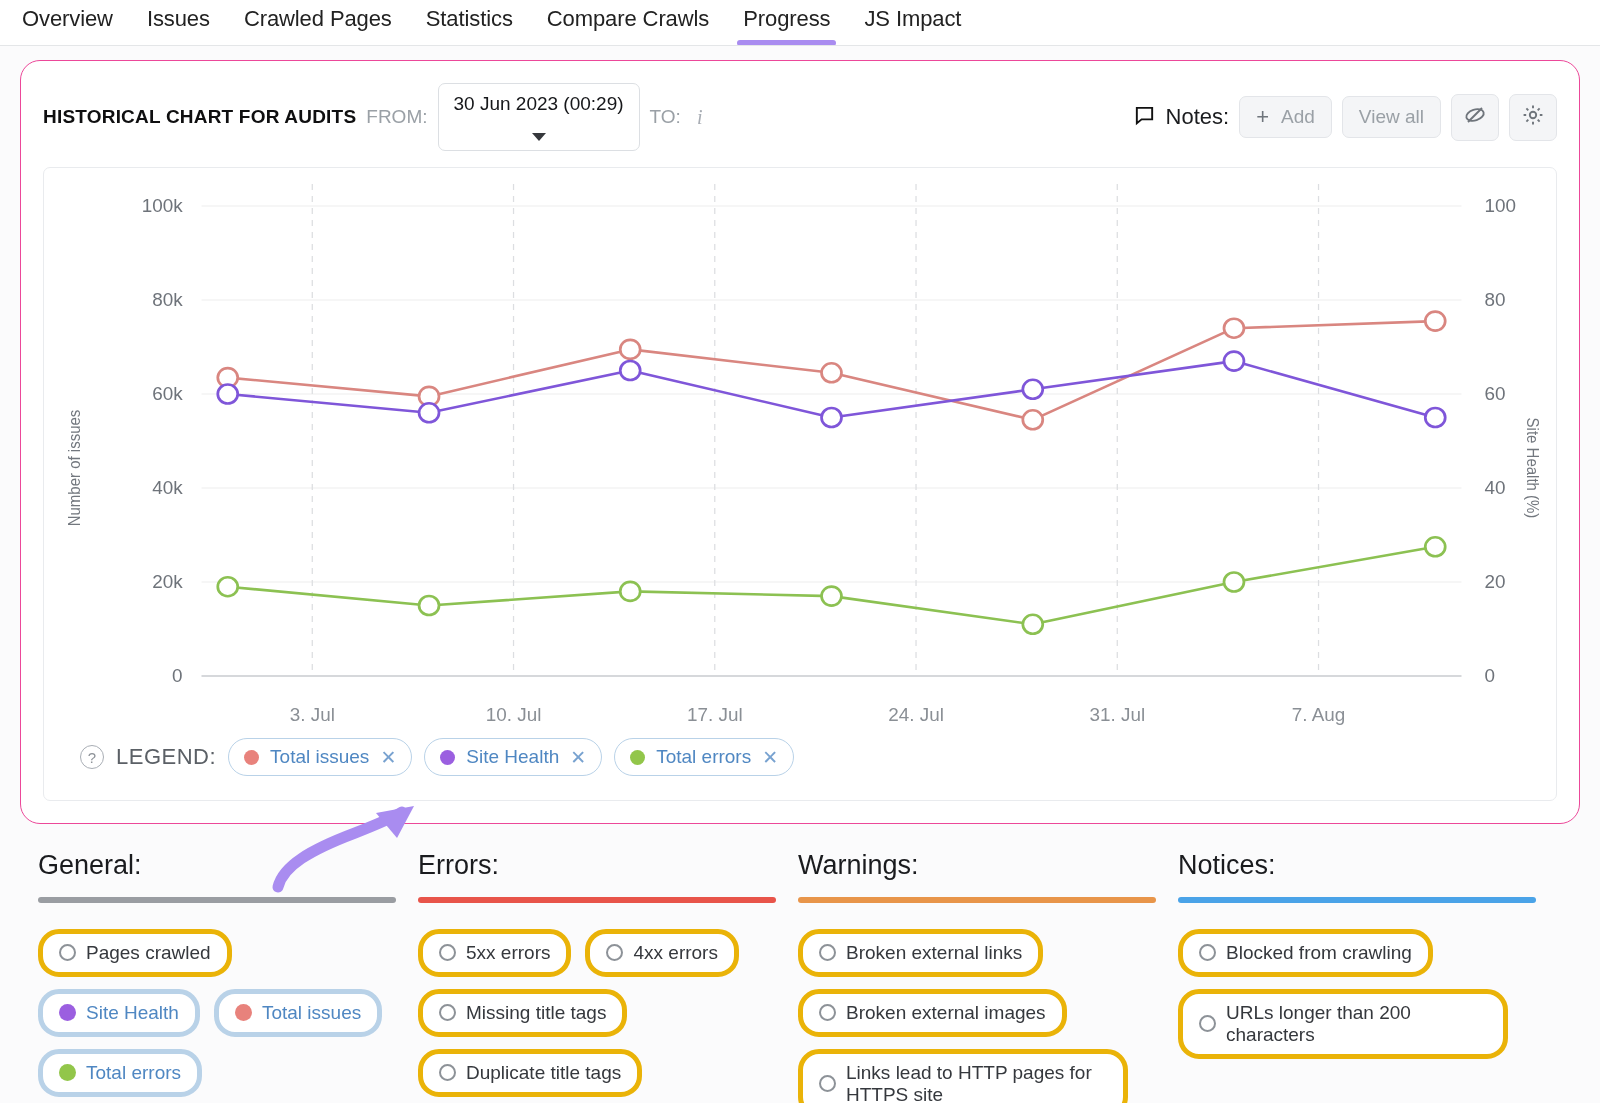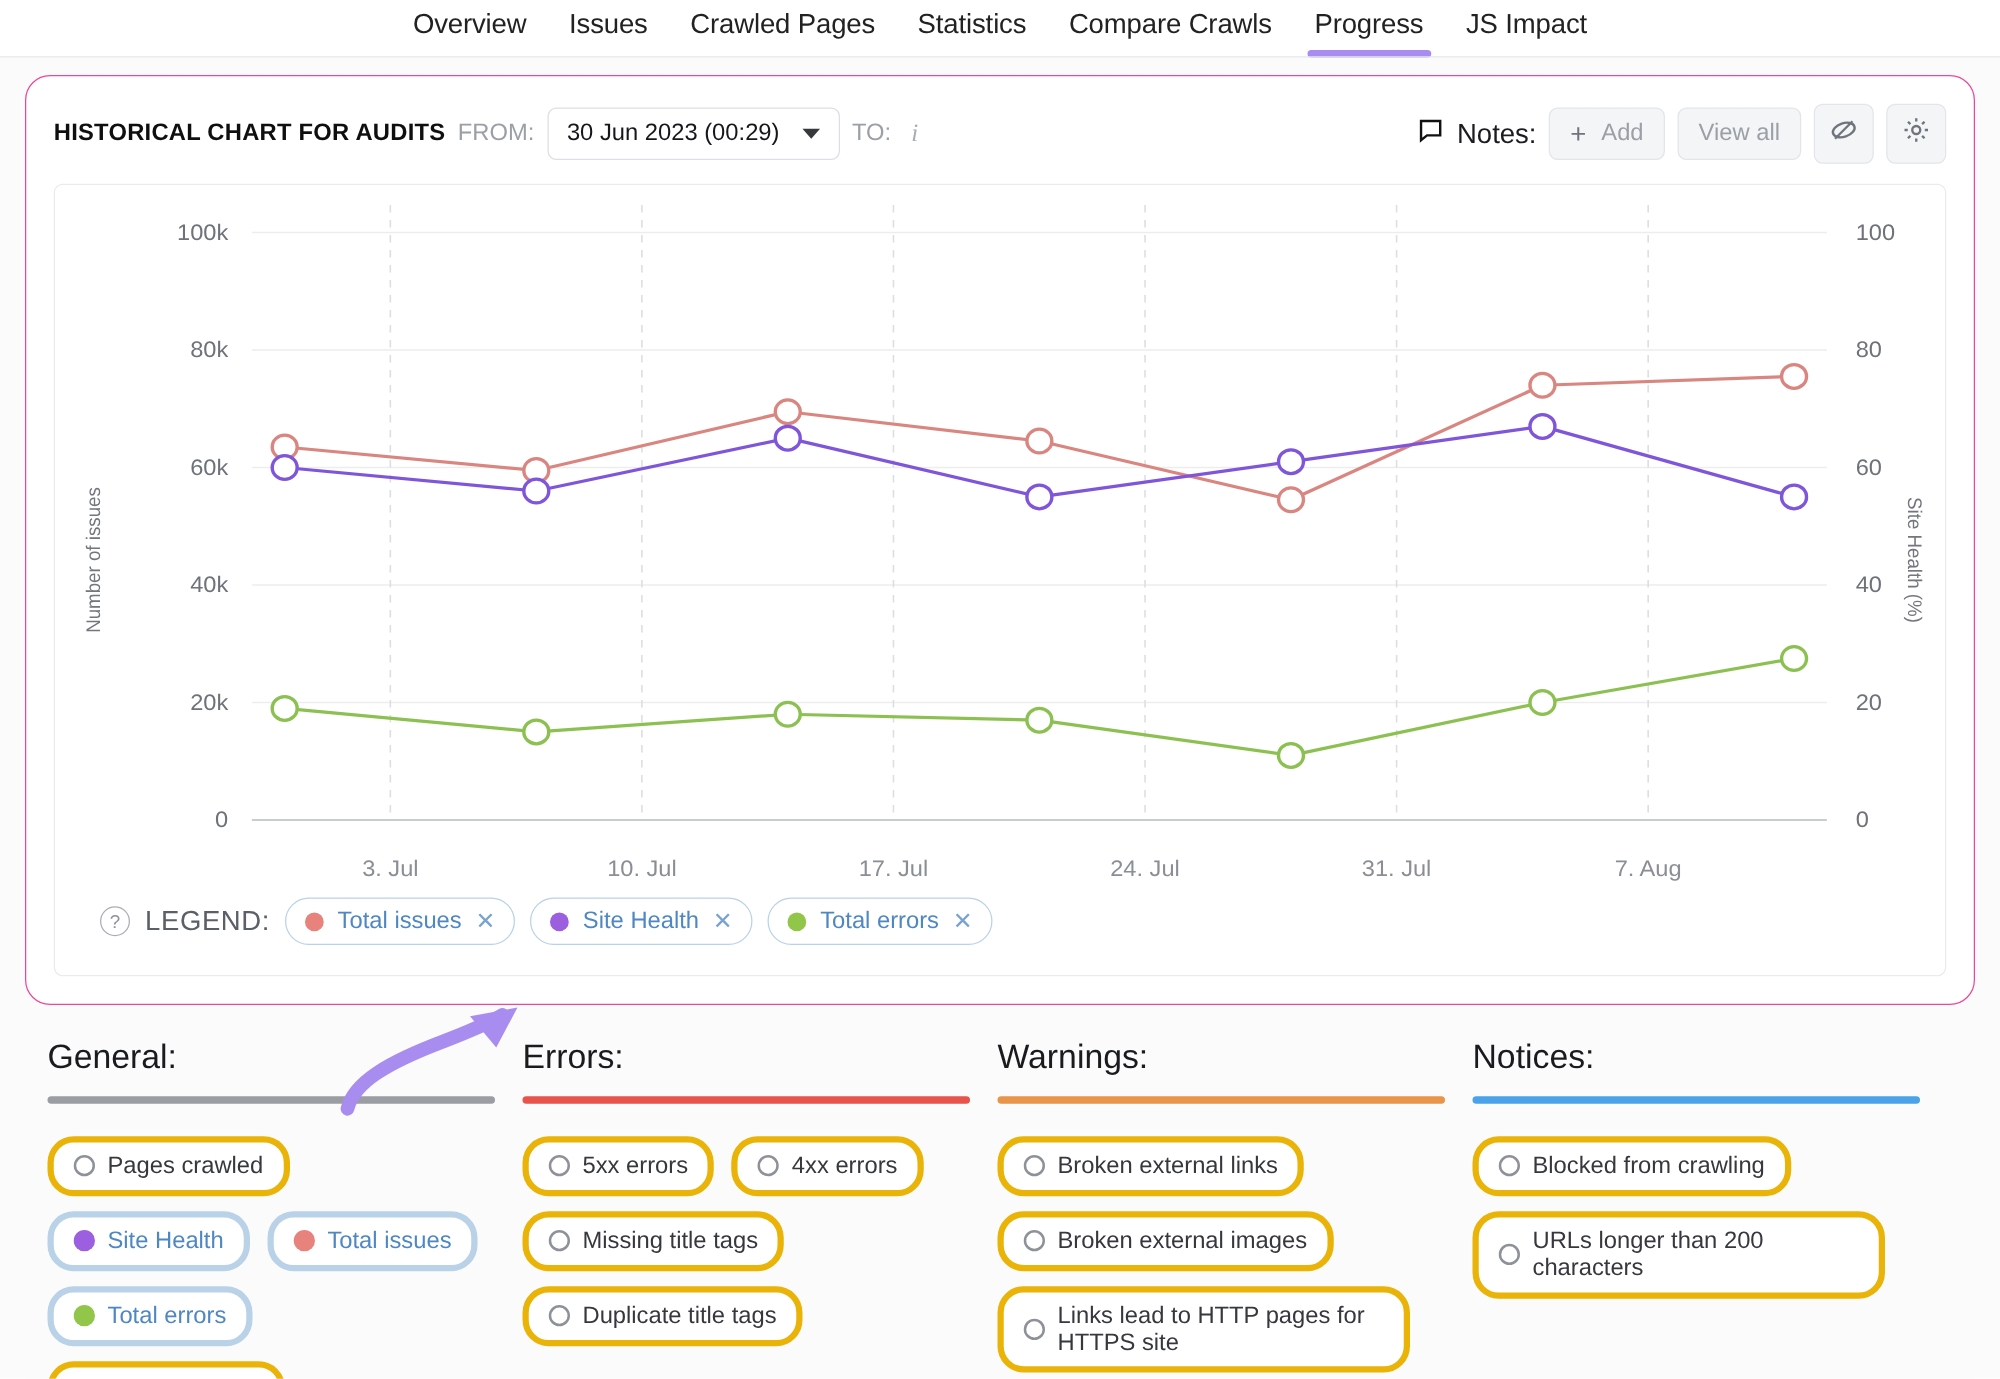--- a/index.html
+++ b/index.html
@@ -15,21 +15,20 @@
 
   
   .navbar {
     position:relative;
     height:46px;
     display:flex;
     align-items:flex-start;
     gap:30px;
     padding:0 20px;
     background:#ffffff;
-    justify-content:center;
   }
   .nav-item {
     font-size:22px;
     color:#222222;
     padding:6px 2px 14px 2px;
     cursor:pointer;
     white-space:nowrap;
     position:relative;
     letter-spacing:-0.1px;
   }
@@ -86,20 +85,21 @@
     align-items:center;
     gap:18px;
     border:1px solid #dcdfe3;
     border-radius:7px;
     background:#fff;
     padding:9px 15px;
     font-size:19px;
     color:#16171a;
     cursor:pointer;
     white-space:nowrap;
+    flex-direction:column;
   }
   .chev {
     width:0; height:0;
     border-left:7px solid transparent;
     border-right:7px solid transparent;
     border-top:8px solid #36383c;
     flex:0 0 auto;
   }
   .info-i {
     font-family:"Liberation Serif", serif;

